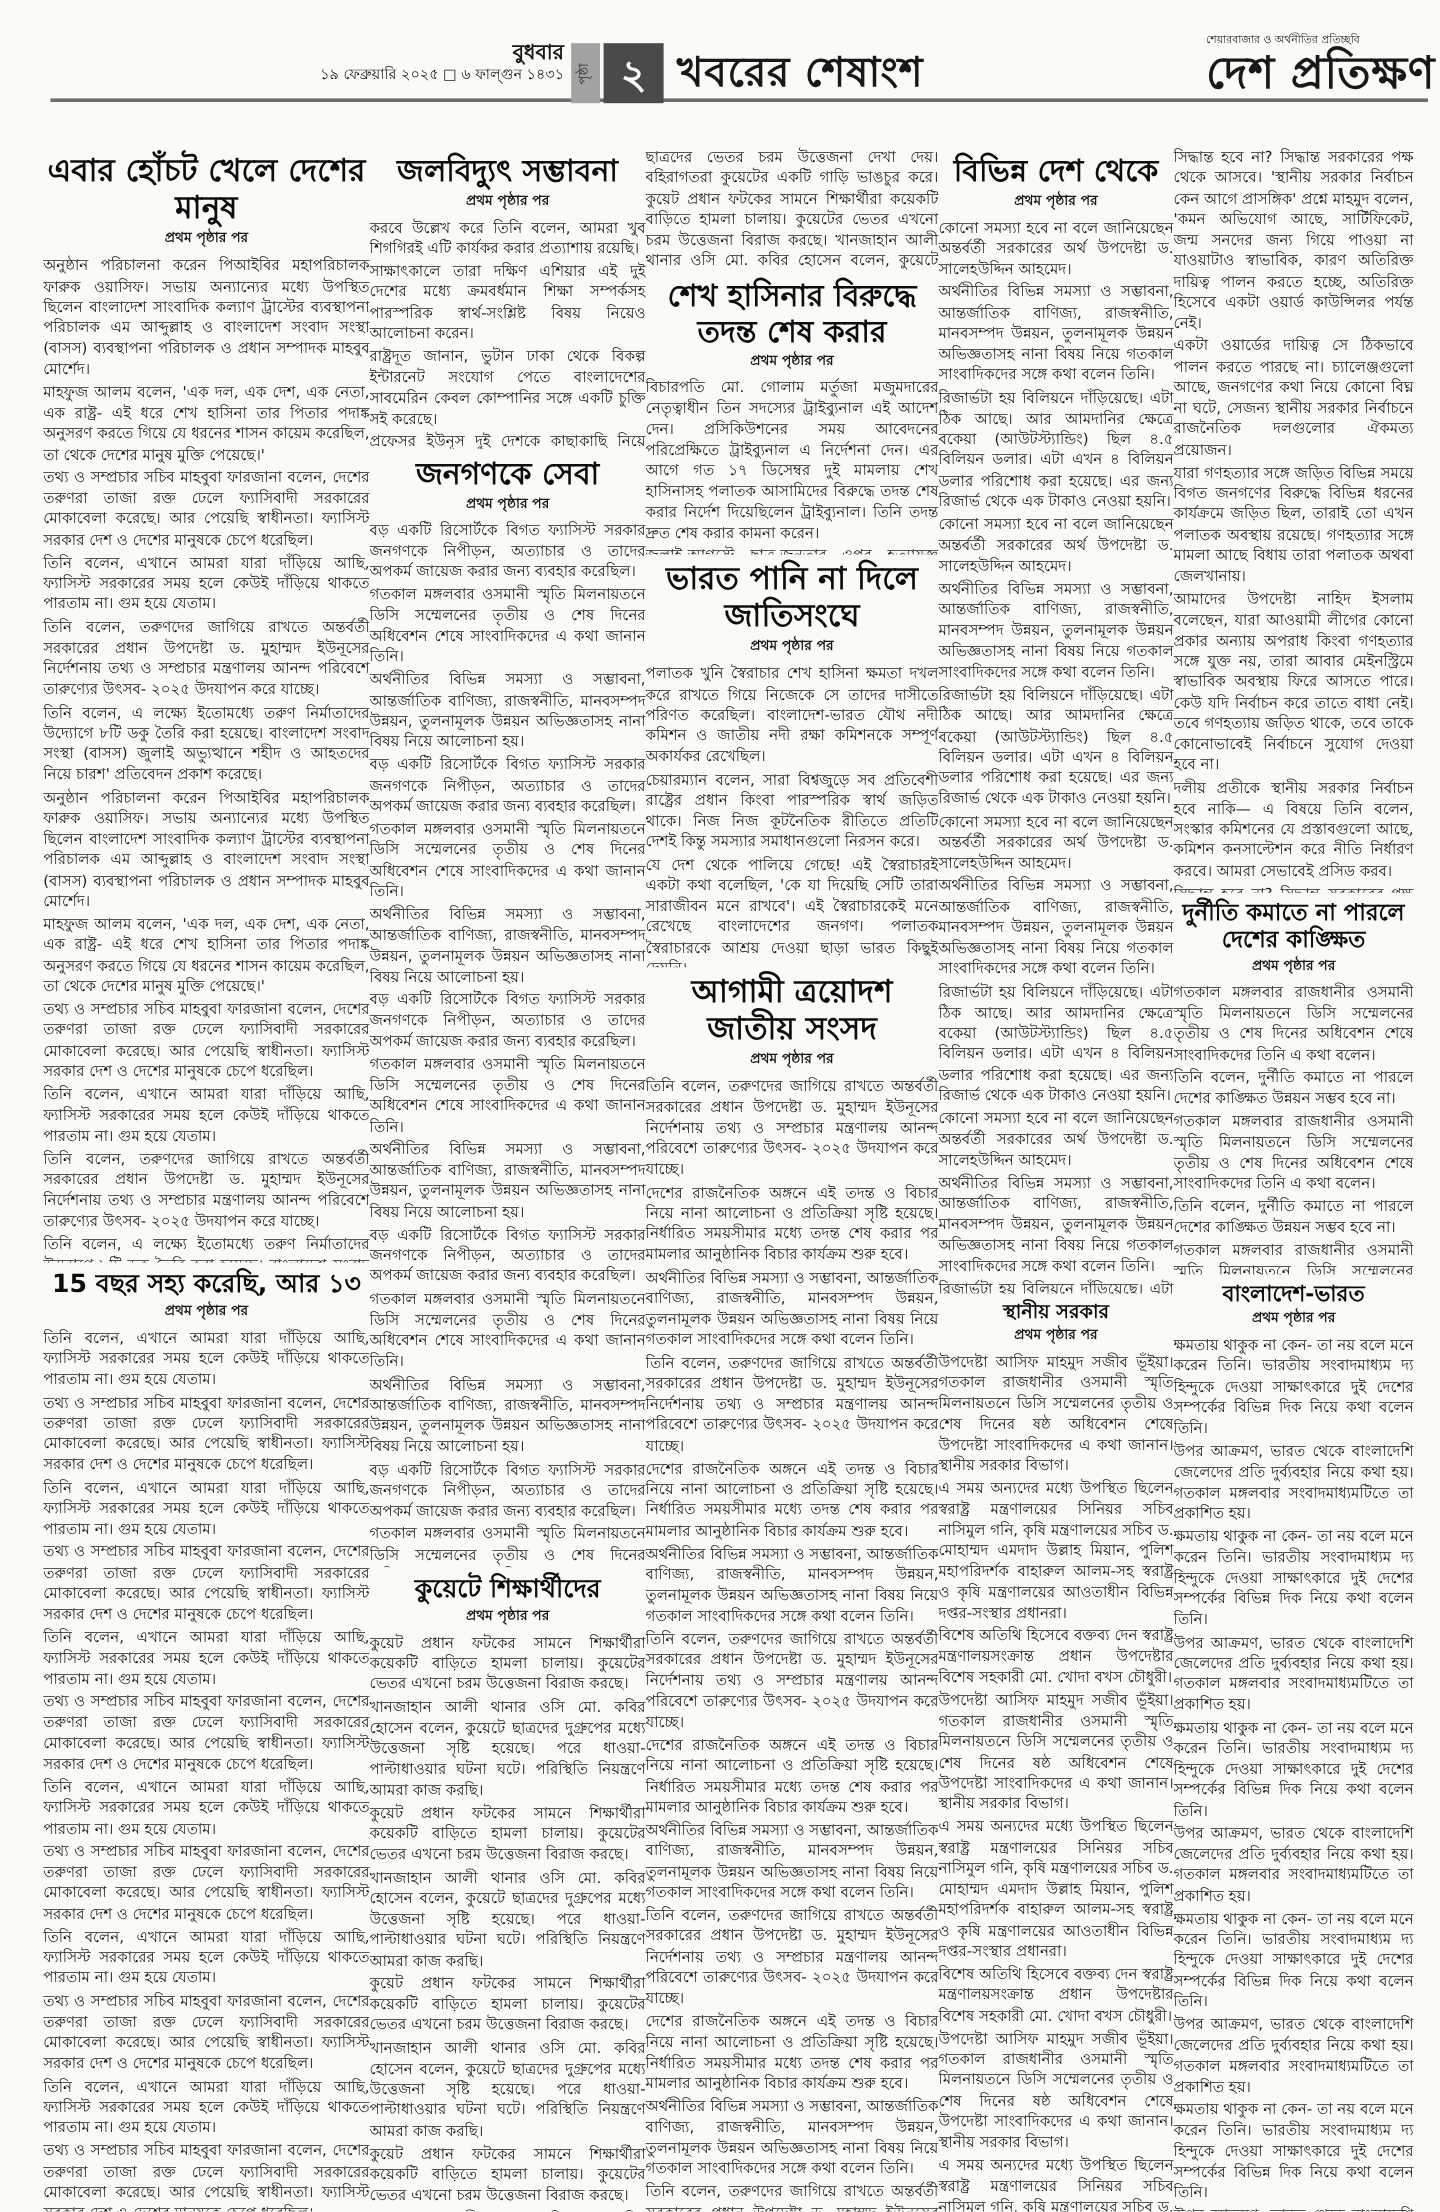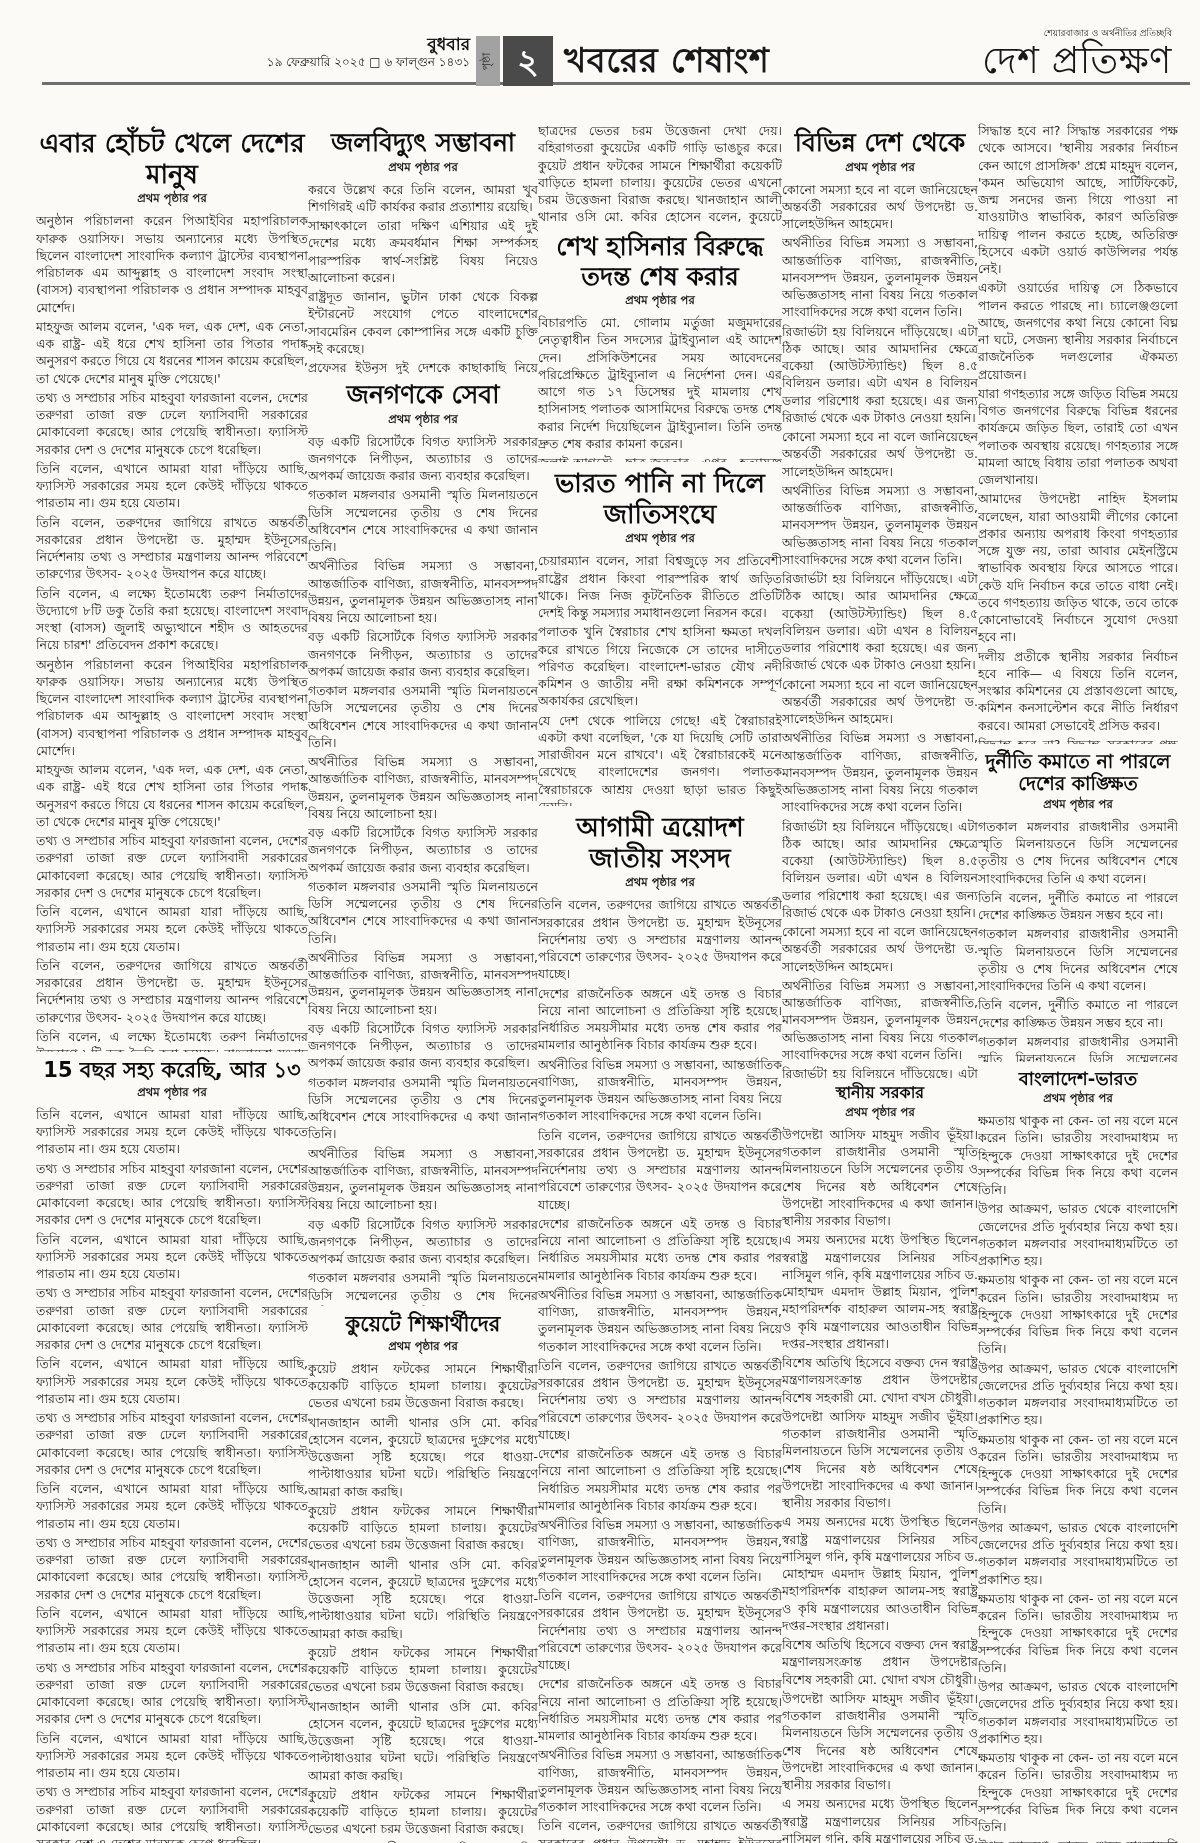--- a/index.html
+++ b/index.html
@@ -16,23 +16,23 @@
   .date-block { position: absolute; left: 18px; top: 34px; width: 428px; text-align: right; line-height: 1.25; }
   .weekday { font-size: 17px; font-weight: 700; }
   .dateline { font-size: 12px; }
   .hdr-rule { position: absolute; left: 18px; right: 10px; top: 82px; height: 3px; background: #6e6e6e; }
   .page-badge { position: absolute; left: 452px; top: 36px; display: flex; z-index: 2; }
   .page-word-box { width: 24px; height: 50px; background: #a2a2a2; display: flex; align-items: center; justify-content: center; }
   .page-word { transform: rotate(-90deg); font-size: 11px; color: #2e2e2e; white-space: nowrap; }
   .page-num-box { width: 50px; height: 50px; background: #4a4a4a; margin-left: 3px; display: flex; align-items: center; justify-content: center; }
   .page-num { color: #ffffff; font-size: 33px; font-weight: 700; line-height: 1; }
   .section-title { position: absolute; left: 540px; top: 34px; font-size: 34px; font-weight: 800; letter-spacing: 0.5px; }
-  .logo-block { position: absolute; right: 28px; top: 26px; text-align: right; z-index: 2; margin-left: 16px; }
+  .logo-block { position: absolute; right: 4px; top: 26px; z-index: 2; margin-left: 16px; }
   .tagline { font-size: 9px; color: #222; margin-bottom: 1px; }
-  .logo { font-size: 37px; font-weight: 400; line-height: 1; letter-spacing: 0.5px; }
+  .logo { font-size: 37px; font-weight: 700; line-height: 1; letter-spacing: 0.5px; }
 
   
   main.columns { display: flex; padding: 6px 4px 0 12px; height: 1745px; margin-top: 26px; }
   section.col { flex: 0 0 auto; }
   article.story { display: block; overflow: hidden; }
   .headline { text-align: center; font-weight: 700; line-height: 1.18; margin: 6px 2px 1px; color: #0d0d0d; }
   .continued { text-align: center; font-size: 11.5px; font-weight: 700; margin: 1px 0 3px; }
   article.story p {
     font-size: 12.5px; line-height: 1.38; text-align: justify;
     margin: 0 0 2px; color: #1c1c1c; word-break: break-word;
@@ -145,22 +145,22 @@
         </article>
       <article class="story" style="height: 236px;">
           <h2 class="headline" style="font-size: 25px;">শেখ হাসিনার বিরুদ্ধে তদন্ত শেষ করার</h2>
           <div class="continued">প্রথম পৃষ্ঠার পর</div>
           <p>বিচারপতি মো. গোলাম মর্তুজা মজুমদারের নেতৃত্বাধীন তিন সদস্যের ট্রাইব্যুনাল এই আদেশ দেন। প্রসিকিউশনের সময় আবেদনের পরিপ্রেক্ষিতে ট্রাইব্যুনাল এ নির্দেশনা দেন। এর আগে গত ১৭ ডিসেম্বর দুই মামলায় শেখ হাসিনাসহ পলাতক আসামিদের বিরুদ্ধে তদন্ত শেষ করার নির্দেশ দিয়েছিলেন ট্রাইব্যুনাল। তিনি তদন্ত দ্রুত শেষ করার কামনা করেন।</p>
           <p>জুলাই-আগস্টে ছাত্র-জনতার ওপর হত্যাযজ্ঞ চালানোর ঘটনায় অভিযোগ ওঠে। জনগণের তীব্র আন্দোলনে দীর্ঘ বছরের শাসনের অবসান ঘটে। এরপর ড. মুহাম্মদ ইউনূসের নেতৃত্বে গঠিত অন্তর্বর্তীকালীন সরকার এ গণহত্যার বিচার প্রক্রিয়া শুরু করার সিদ্ধান্ত নেয়।</p>
         </article>
       <article class="story" style="height: 344px;">
           <h2 class="headline" style="font-size: 26px;">ভারত পানি না দিলে জাতিসংঘে</h2>
           <div class="continued">প্রথম পৃষ্ঠার পর</div>
+          <p>পলাতক খুনি স্বৈরাচার শেখ হাসিনা ক্ষমতা দখল করে রাখতে গিয়ে নিজেকে সে তাদের দাসীতে পরিণত করেছিল। বাংলাদেশ-ভারত যৌথ নদী কমিশন ও জাতীয় নদী রক্ষা কমিশনকে সম্পূর্ণ অকার্যকর রেখেছিল।</p>
           <p>চেয়ারম্যান বলেন, সারা বিশ্বজুড়ে সব প্রতিবেশী রাষ্ট্রের প্রধান কিংবা পারস্পরিক স্বার্থ জড়িত থাকে। নিজ নিজ কূটনৈতিক রীতিতে প্রতিটি দেশই কিন্তু সমস্যার সমাধানগুলো নিরসন করে।</p>
-          <p>পলাতক খুনি স্বৈরাচার শেখ হাসিনা ক্ষমতা দখল করে রাখতে গিয়ে নিজেকে সে তাদের দাসীতে পরিণত করেছিল। বাংলাদেশ-ভারত যৌথ নদী কমিশন ও জাতীয় নদী রক্ষা কমিশনকে সম্পূর্ণ অকার্যকর রেখেছিল।</p>
           <p>যে দেশ থেকে পালিয়ে গেছে! এই স্বৈরাচারই একটা কথা বলেছিল, 'কে যা দিয়েছি সেটি তারা সারাজীবন মনে রাখবে'। এই স্বৈরাচারকেই মনে রেখেছে বাংলাদেশের জনগণ। পলাতক স্বৈরাচারকে আশ্রয় দেওয়া ছাড়া ভারত কিছুই দেয়নি।</p>
         </article>
       <article class="story" style="height: 1052px;">
           <h2 class="headline" style="font-size: 26px;">আগামী ত্রয়োদশ জাতীয় সংসদ</h2>
           <div class="continued">প্রথম পৃষ্ঠার পর</div>
           <p>তিনি বলেন, তরুণদের জাগিয়ে রাখতে অন্তর্বর্তী সরকারের প্রধান উপদেষ্টা ড. মুহাম্মদ ইউনূসের নির্দেশনায় তথ্য ও সম্প্রচার মন্ত্রণালয় আনন্দ পরিবেশে তারুণ্যের উৎসব- ২০২৫ উদযাপন করে যাচ্ছে।</p>
           <p>দেশের রাজনৈতিক অঙ্গনে এই তদন্ত ও বিচার নিয়ে নানা আলোচনা ও প্রতিক্রিয়া সৃষ্টি হয়েছে। নির্ধারিত সময়সীমার মধ্যে তদন্ত শেষ করার পর মামলার আনুষ্ঠানিক বিচার কার্যক্রম শুরু হবে।</p>
           <p>অর্থনীতির বিভিন্ন সমস্যা ও সম্ভাবনা, আন্তর্জাতিক বাণিজ্য, রাজস্বনীতি, মানবসম্পদ উন্নয়ন, তুলনামূলক উন্নয়ন অভিজ্ঞতাসহ নানা বিষয় নিয়ে গতকাল সাংবাদিকদের সঙ্গে কথা বলেন তিনি।</p>
           <p>তিনি বলেন, তরুণদের জাগিয়ে রাখতে অন্তর্বর্তী সরকারের প্রধান উপদেষ্টা ড. মুহাম্মদ ইউনূসের নির্দেশনায় তথ্য ও সম্প্রচার মন্ত্রণালয় আনন্দ পরিবেশে তারুণ্যের উৎসব- ২০২৫ উদযাপন করে যাচ্ছে।</p>
           <p>দেশের রাজনৈতিক অঙ্গনে এই তদন্ত ও বিচার নিয়ে নানা আলোচনা ও প্রতিক্রিয়া সৃষ্টি হয়েছে। নির্ধারিত সময়সীমার মধ্যে তদন্ত শেষ করার পর মামলার আনুষ্ঠানিক বিচার কার্যক্রম শুরু হবে।</p>

